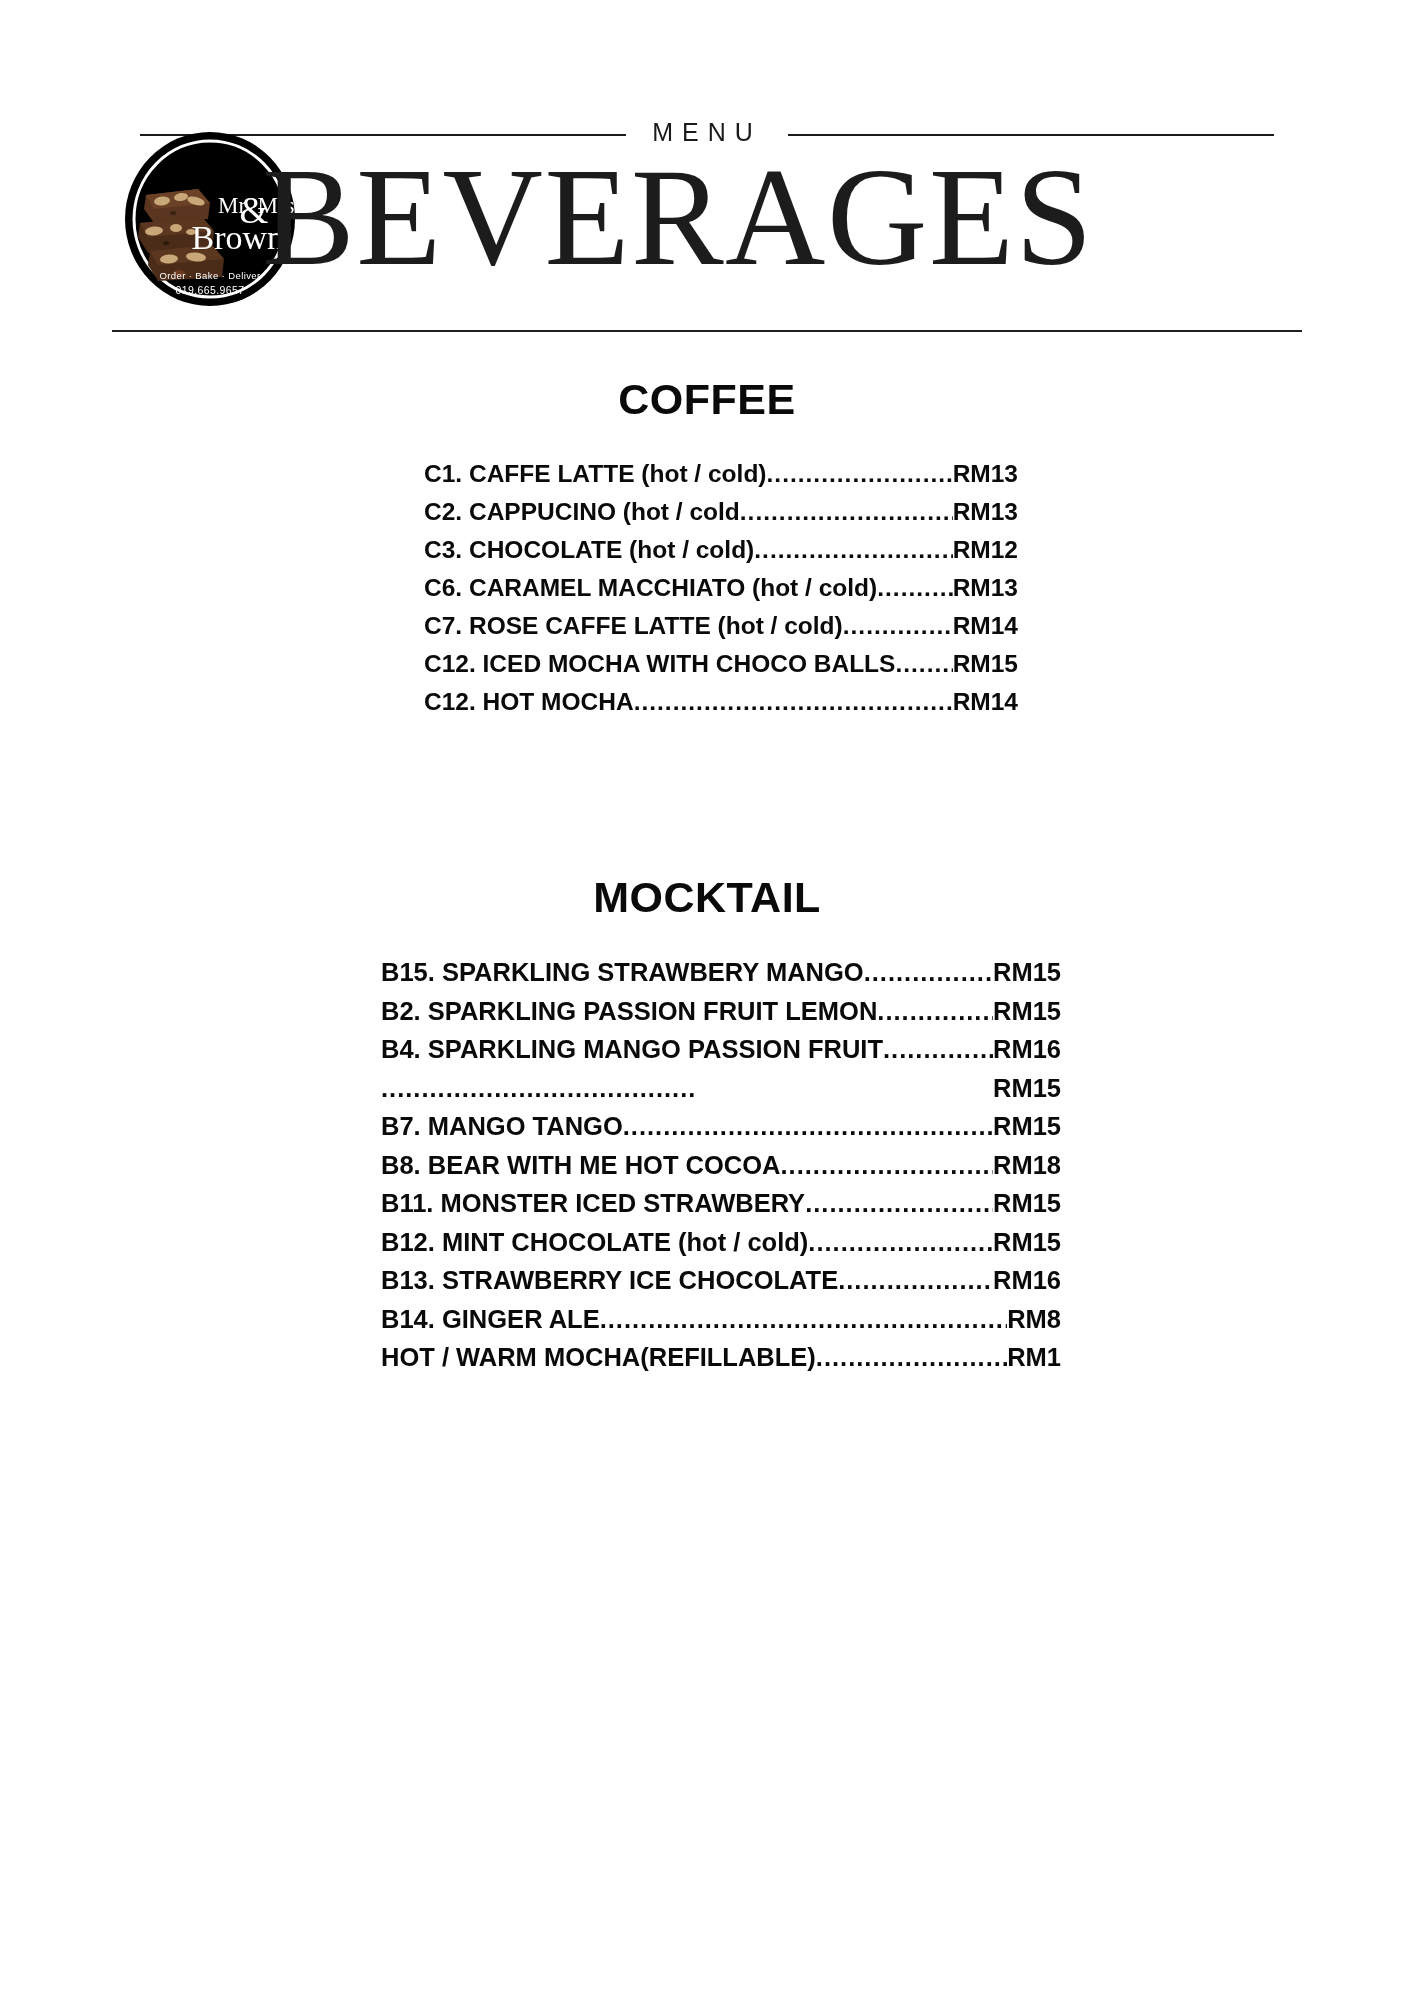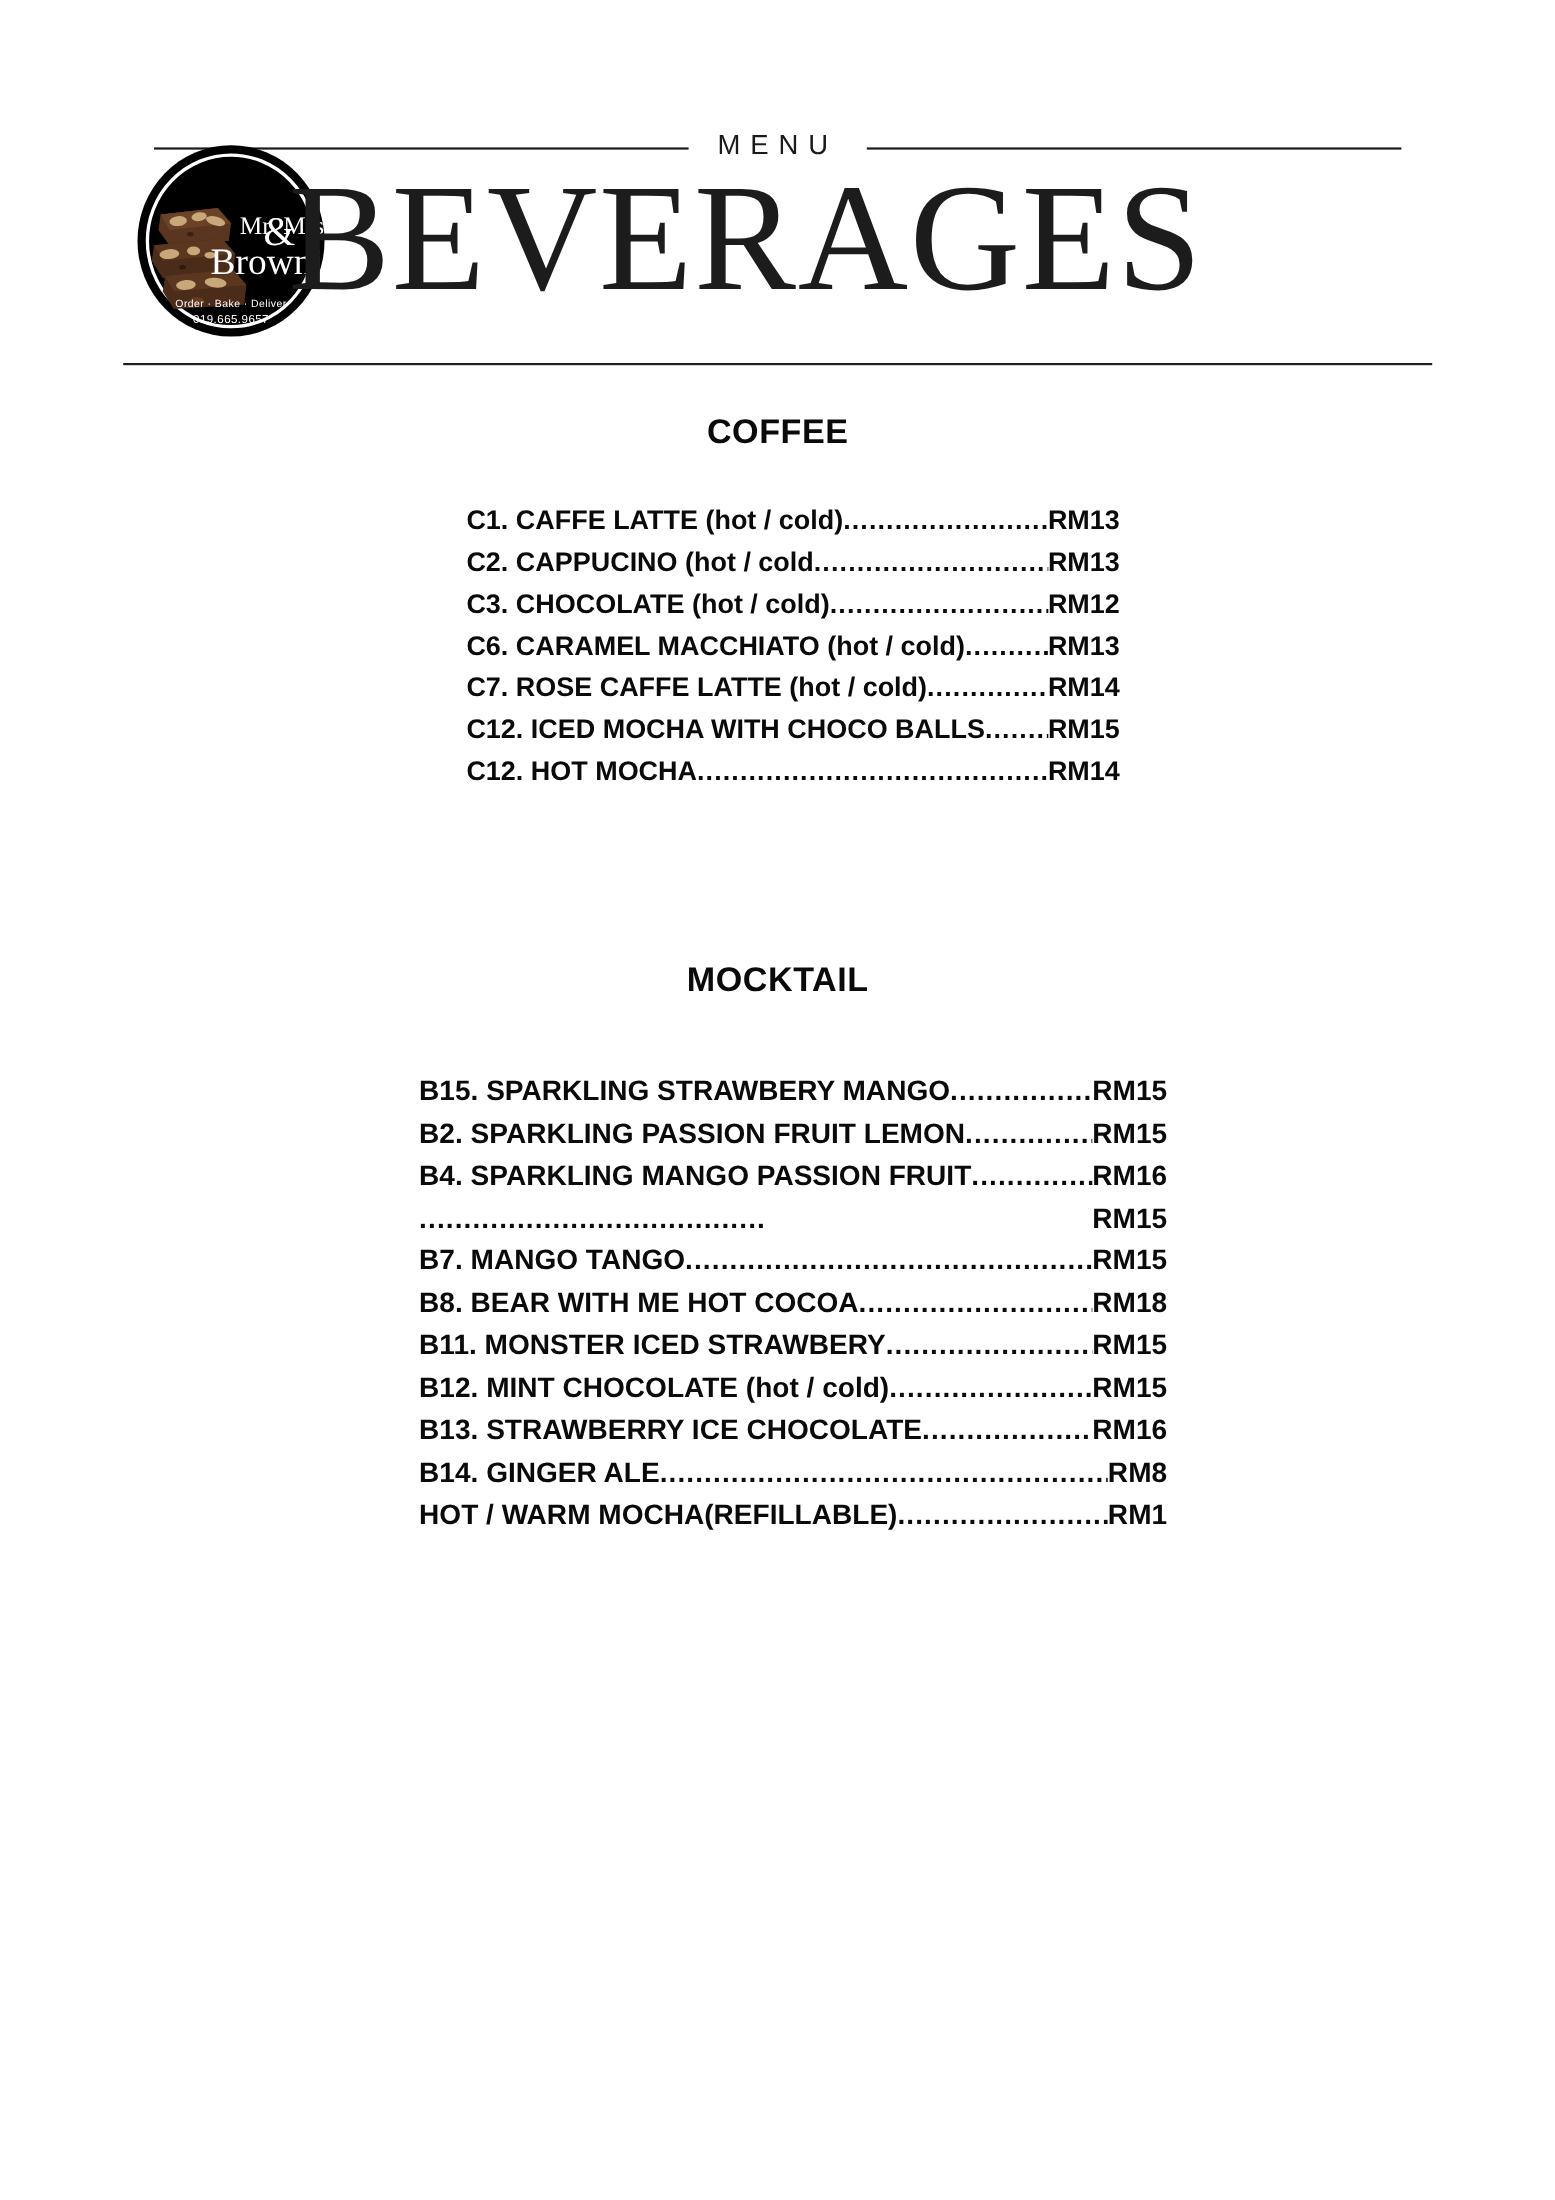--- a/index.html
+++ b/index.html
@@ -91,21 +91,21 @@
     width: 1190px;
     height: 0;
     border-top: 2.2px solid #1f1f1f;
   }
 
   
   .section-title {
     position: absolute;
     width: 100%;
     text-align: center;
-    font-size: 31px;
+    font-size: 43px;
     font-weight: bold;
     letter-spacing: 0.5px;
     color: #0a0a0a;
   }
   #coffee-title { top: 375px; }
   #mocktail-title { top: 873px; }
 
   .menu-list {
     position: absolute;
     left: 0;
@@ -131,21 +131,21 @@
     line-height: 38px;
   }
   #coffee-list .row-inner { width: 594px; }
 
   
   #mocktail-list .menu-row {
     font-size: 25.5px;
     height: 38.5px;
     line-height: 38.5px;
   }
-  #mocktail-list .row-inner { width: 680px; margin-top: 20px; }
+  #mocktail-list .row-inner { width: 680px; }
 
   .row-inner {
     display: flex;
     align-items: baseline;
   }
 
   .item-name {
     flex: 0 0 auto;
   }
   .dots {

